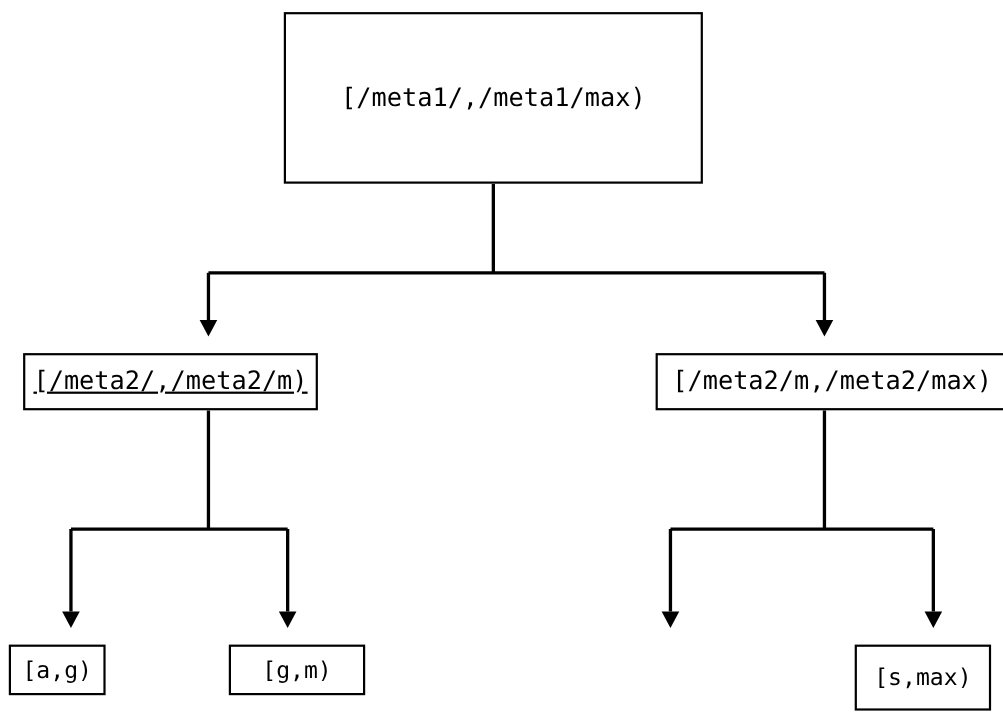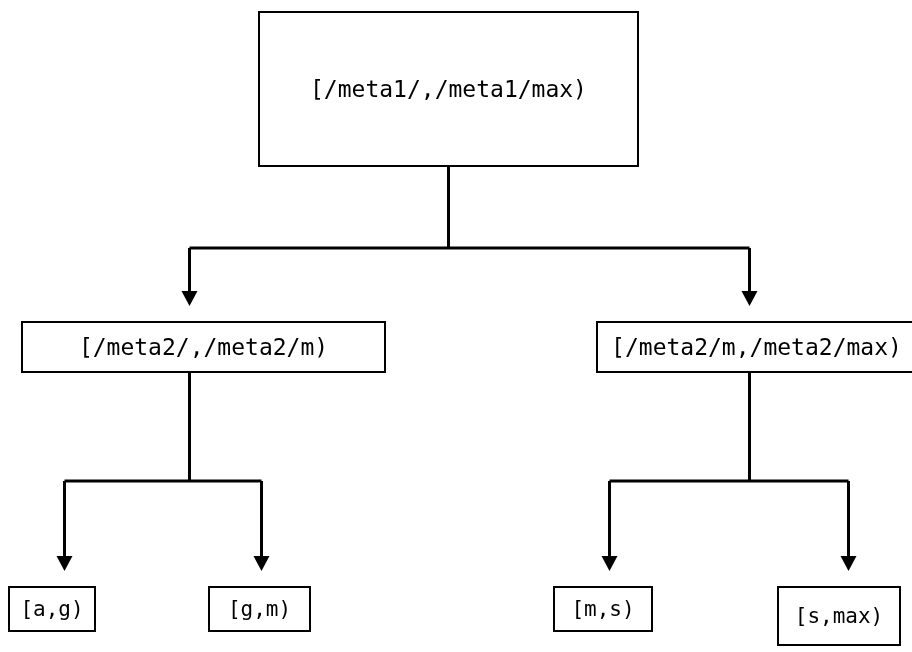--- a/index.html
+++ b/index.html
@@ -108,37 +108,34 @@
     <g>
       <path d="M 848.5 481 L 848.5 556" stroke="#000000" stroke-width="3" fill="none"></path>
       <path d="M 840.5 556 L 856.5 556 L 848.5 571 Z" fill="#000000"></path>
     </g>
   </svg>
 
   <div class="node node-root" style="left:258px; top:11px; width:381px; height:156px;">
     <span class="node-label">[/meta1/,/meta1/max)</span>
   </div>
 
-  <div class="node node-mid" style="left:21px; top:321px; width:365px; height:52px;">
+  <div class="node node-mid" style="left:21px; top:321px; width:268px; height:52px;text-decoration:underline;">
     <span class="node-label">[/meta2/,/meta2/m)</span>
   </div>
 
   <div class="node node-mid" style="left:596px; top:321px; width:321px; height:52px;">
     <span class="node-label">[/meta2/m,/meta2/max)</span>
   </div>
 
   <div class="node node-leaf" style="left:8px; top:586px; width:88px; height:46px;">
     <span class="node-label">[a,g)</span>
   </div>
 
-  <div class="node node-leaf" style="left:208px; top:586px; width:103px; height:46px;text-align:center;">
+  <div class="node node-leaf" style="left:208px; top:586px; width:124px; height:46px;text-align:center;">
     <span class="node-label">[g,m)</span>
   </div>
 
-  <div class="node node-leaf" style="left:553px; top:586px; width:100px; height:46px;">
-    <span class="node-label">[m,s)</span>
-  </div>
 
   <div class="node node-leaf" style="left:777px; top:586px; width:124px; height:60px;">
     <span class="node-label">[s,max)</span>
   </div>
 
 </div>
 
 </body></html>

